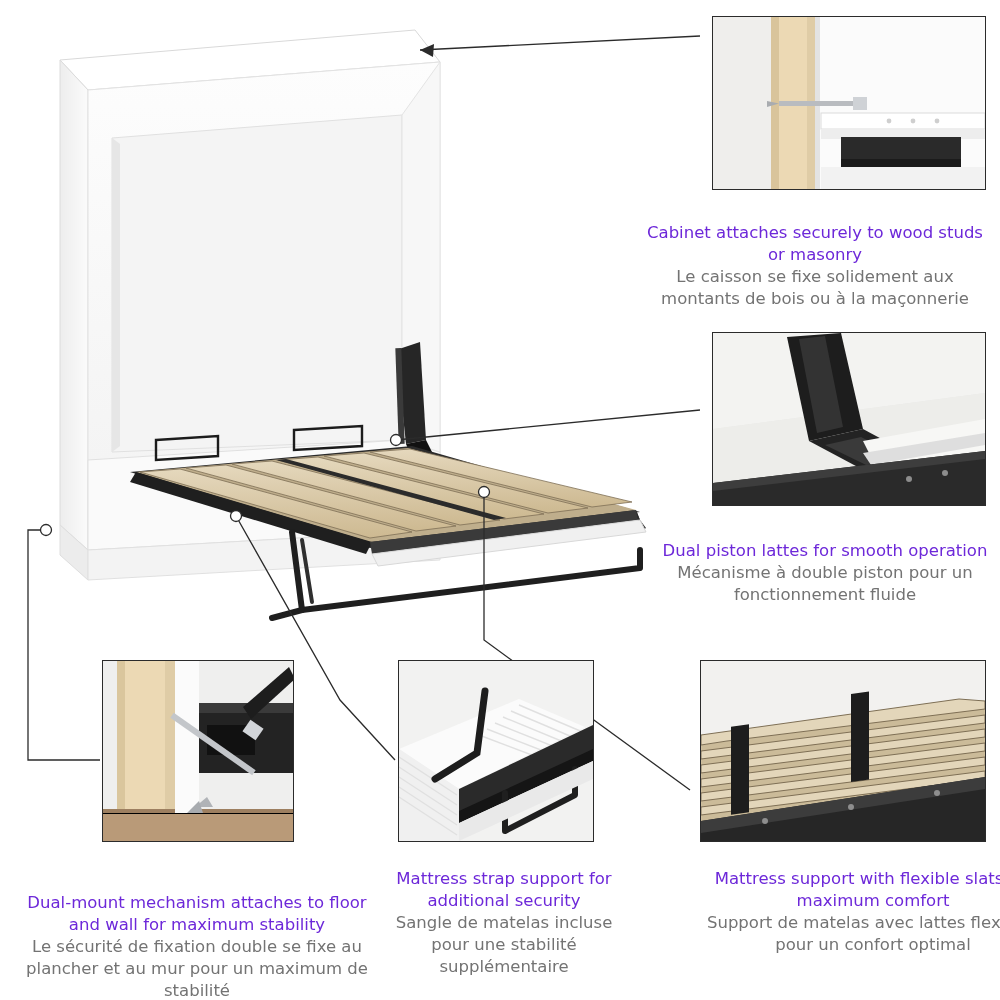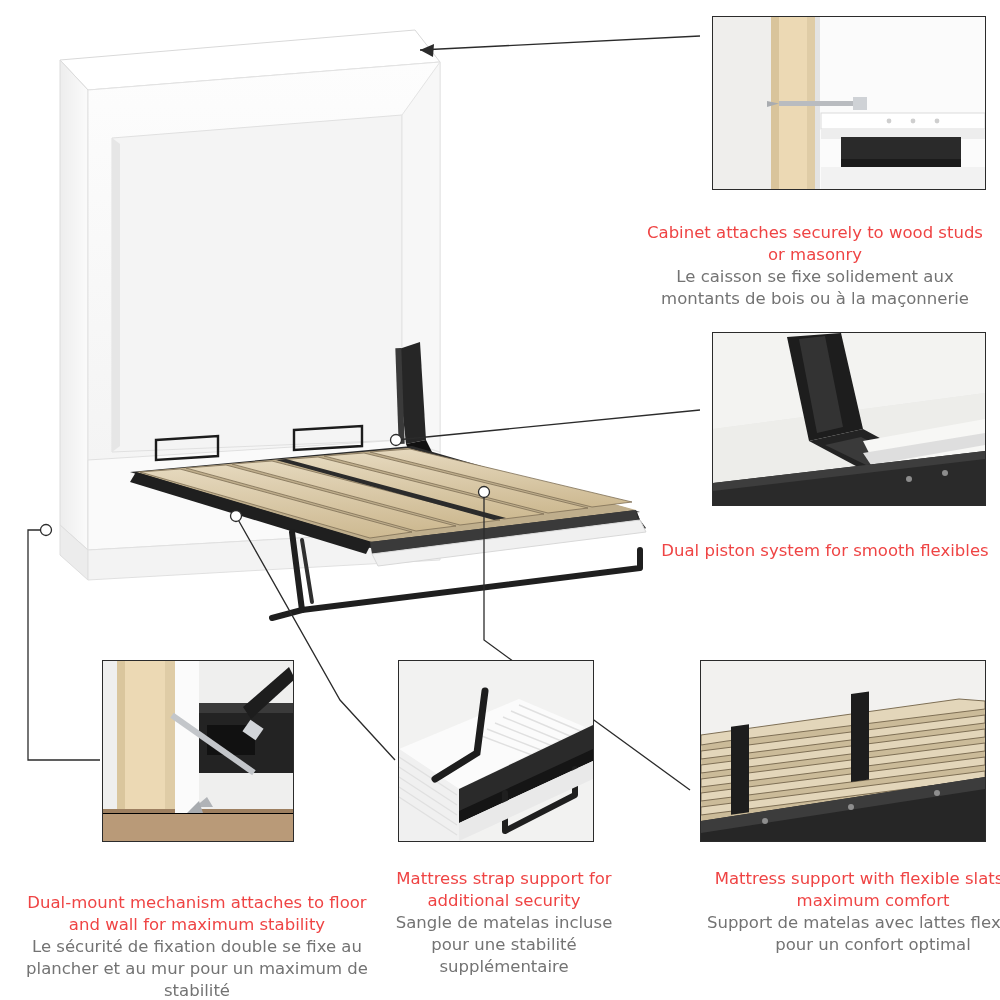--- a/index.html
+++ b/index.html
@@ -8,21 +8,21 @@
     background:#ffffff;
     font-family:"DejaVu Sans", sans-serif;
     position:relative;
     overflow:hidden;
   }
   .stage{position:absolute;left:0;top:0;width:1000px;height:1000px;}
 
   
   .callout{position:absolute;text-align:center;}
   .callout .en{
-    color:#ef4444;font-size:16.5px;line-height:22px;font-weight:400;
+    color:#6d28d9;font-size:16.5px;line-height:22px;font-weight:400;
   }
   .callout .fr{
     color:#737373;font-size:16.5px;line-height:22px;font-weight:400;
   }
 
   
   .tile{position:absolute;border:1.6px solid #2b2b2b;overflow:hidden;background:#efefef;}
 
   
   .prod{position:absolute;}
@@ -199,21 +199,22 @@
 
       <polygon points="0,150 272,118 272,172 0,172" fill="#2a2a2a"></polygon>
       <polygon points="0,150 272,118 272,126 0,158" fill="#3d3d3d"></polygon>
 
       <circle cx="196" cy="146" r="3" fill="#8d8d8d"></circle>
       <circle cx="232" cy="140" r="3" fill="#8d8d8d"></circle>
     </svg>
   </div>
 
   <div class="callout" style="left:660px;top:540px;width:330px;">
-    <div class="en">Dual piston system for smooth flexibles</div>
+    <div class="en">Dual piston lattes for smooth operation</div>
+    <div class="fr">Mécanisme à double piston pour un fonctionnement fluide</div>
   </div>
 
   <div class="tile" style="left:102px;top:660px;width:190px;height:180px;">
     <svg width="190" height="180" viewBox="0 0 190 180">
       <rect x="0" y="0" width="190" height="180" fill="#efefee"></rect>
 
       <rect x="14" y="0" width="58" height="148" fill="#ecd9b4"></rect>
       <rect x="14" y="0" width="8" height="148" fill="#dac69d"></rect>
       <rect x="62" y="0" width="10" height="148" fill="#dfcca6"></rect>
 

